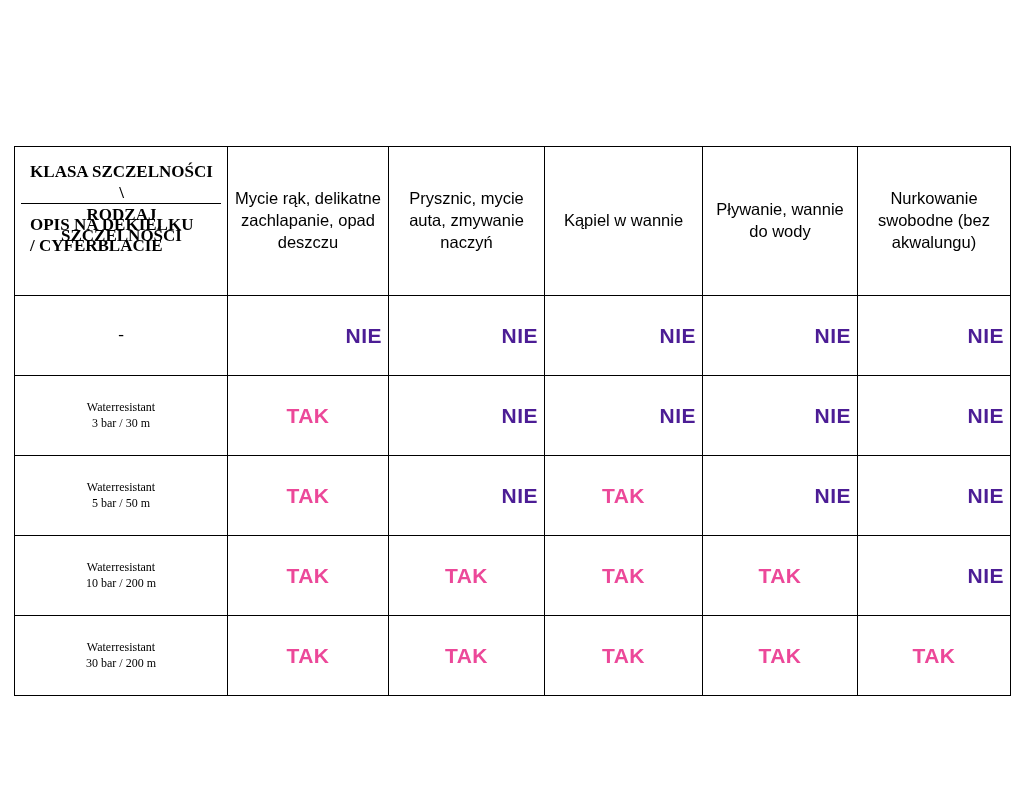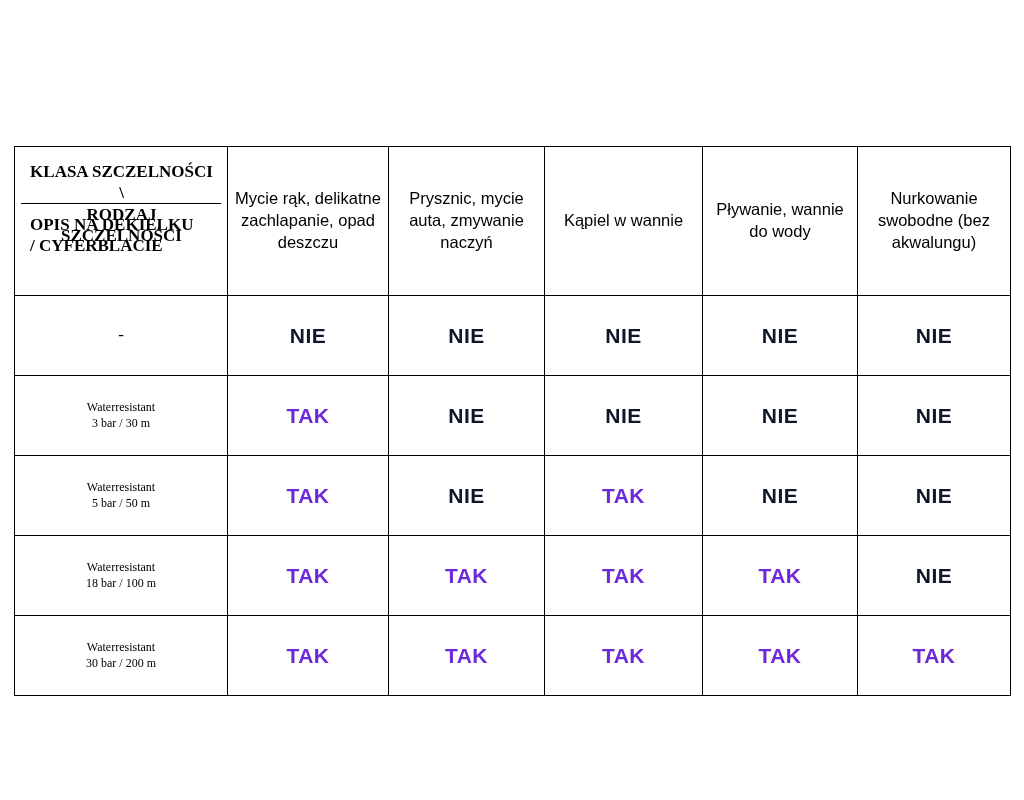--- a/index.html
+++ b/index.html
@@ -92,22 +92,22 @@
     line-height: 1.3;
     height: 71px;
   }
   .val {
     font-family: "Liberation Sans", sans-serif;
     font-weight: bold;
     font-size: 21px;
     letter-spacing: 0.5px;
     height: 71px;
   }
-  .val.yes { color: #6d28d9; }
-  .val.no  { color: #0f172a; }
+  .val.yes { color: #ec4899; }
+  .val.no  { color: #4c1d95; text-align: right; }
 
   .dash {
     font-family: "Liberation Serif", serif;
     font-size: 17px;
   }
 </style>
 </head>
 <body>
 
 <div class="page">
@@ -169,21 +169,21 @@
           </td>
           <td class="val yes">TAK</td>
           <td class="val no">NIE</td>
           <td class="val yes">TAK</td>
           <td class="val no">NIE</td>
           <td class="val no">NIE</td>
         </tr>
         <tr>
           <td class="row-label">
             <div>Waterresistant</div>
-            <div>18 bar / 100 m</div>
+            <div>10 bar / 200 m</div>
           </td>
           <td class="val yes">TAK</td>
           <td class="val yes">TAK</td>
           <td class="val yes">TAK</td>
           <td class="val yes">TAK</td>
           <td class="val no">NIE</td>
         </tr>
         <tr>
           <td class="row-label">
             <div>Waterresistant</div>

